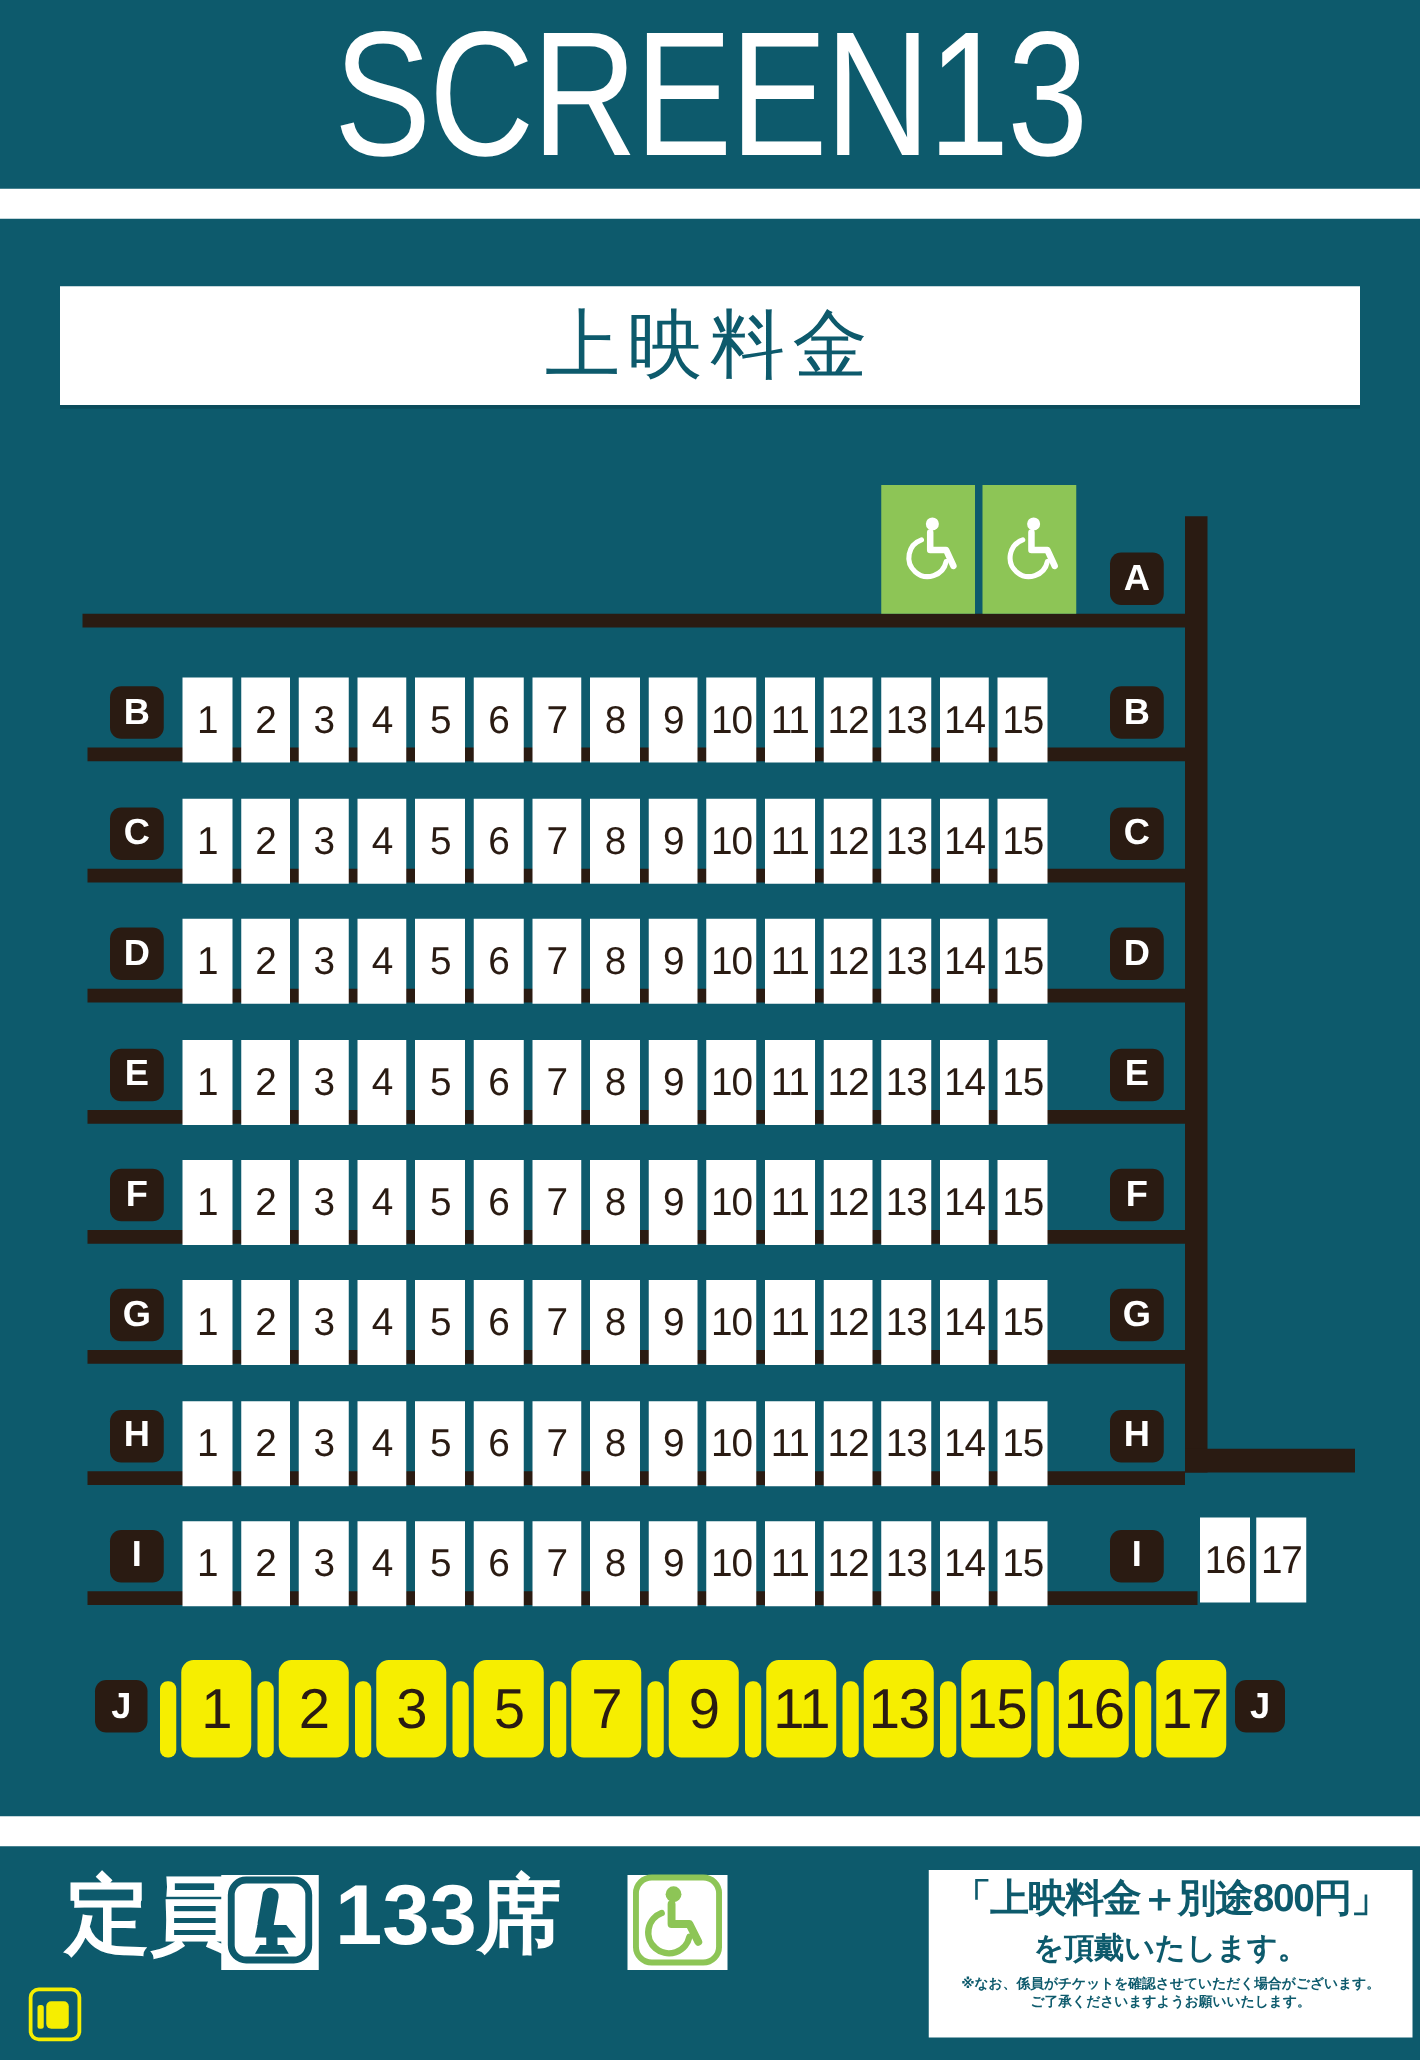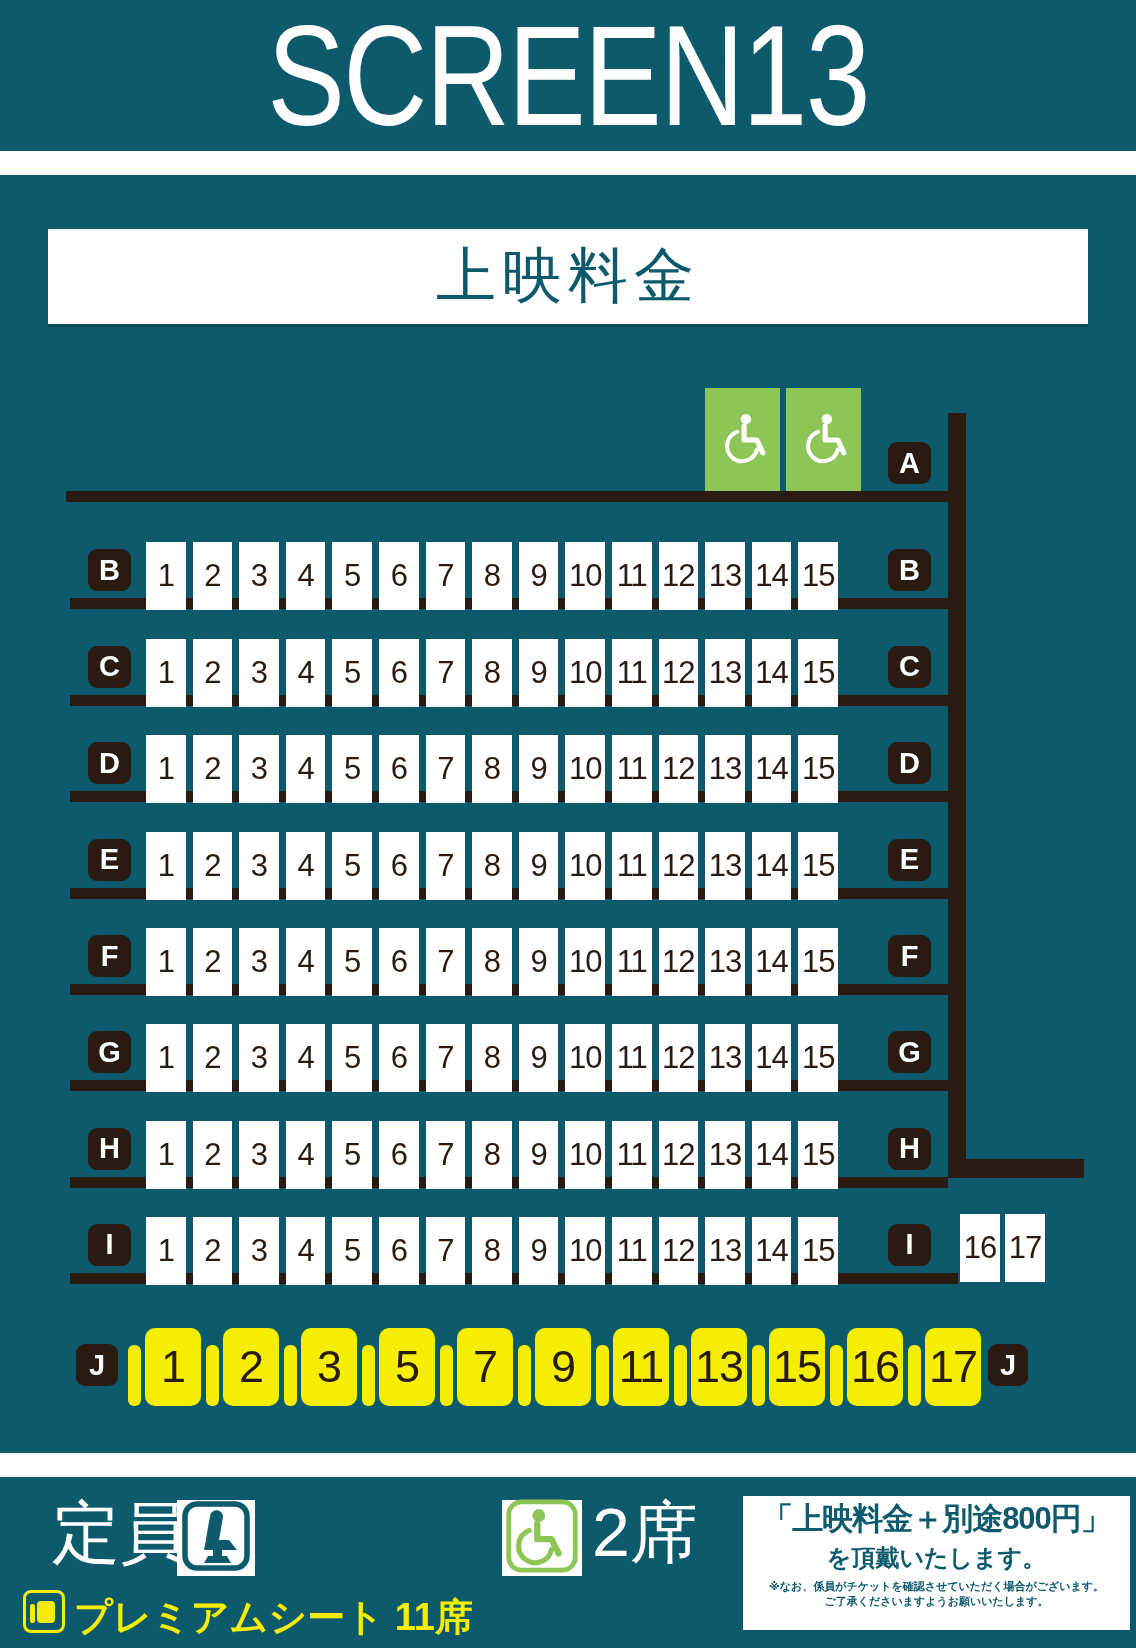--- a/index.html
+++ b/index.html
@@ -19,21 +19,21 @@
   .wall{background:#2A1B12;}
   .rlabel{background:#2A1B12;color:#fff;border-radius:9px;display:flex;align-items:center;justify-content:center;
           font-size:29px;font-weight:700;}
   .seat{background:#fff;color:#2A1B12;display:flex;align-items:center;justify-content:center;
         font-size:31px;letter-spacing:-1px;}
   .seat.green{background:#8DC556;}
   .seat.yellow{background:#F6EE00;border-radius:10px;font-size:45px;}
   .strip{background:#F6EE00;border-radius:6px;}
   .seat svg{display:block;}
   
-  .foot-big{color:#fff;font-size:68px;font-weight:400;line-height:76px;white-space:nowrap;}
+  .foot-big{color:#fff;font-size:68px;font-weight:700;line-height:76px;white-space:nowrap;}
   .iconbox{background:#fff;display:flex;align-items:center;justify-content:center;}
   .plegend-box{left:23px;top:1590px;width:42px;height:43px;border:3px solid #F6EE00;border-radius:8px;box-sizing:border-box;}
   .plegend-strip{left:4px;top:11px;width:5px;height:19px;background:#F6EE00;border-radius:2px;}
   .plegend-square{left:11px;top:8px;width:18px;height:22px;background:#F6EE00;border-radius:4px;}
   .plegend-text{left:74px;top:1592px;color:#F6EE00;font-size:38px;font-weight:700;white-space:nowrap;}
   .notice{left:743px;top:1496px;width:387px;height:134px;background:#fff;color:#0D5A6C;text-align:center;}
   .notice .l1{font-size:21px;font-weight:700;margin-top:8px;}
   .notice .l2{font-size:31px;font-weight:700;margin-top:2px;letter-spacing:-1px;}
   .notice .l3{font-size:24px;font-weight:700;margin-top:2px;}
   .notice .n1{font-size:11px;font-weight:700;margin-top:5px;}
@@ -251,39 +251,38 @@
     <span>
       <svg width="78" height="76" viewBox="0 0 78 76">
         <rect x="8" y="6" width="62" height="64" rx="12" fill="none" stroke="#0D5A6C" stroke-width="5.5"></rect>
         <rect x="31" y="12" width="13" height="36" rx="6.5" fill="#0D5A6C" transform="rotate(10 37 30)"></rect>
         <path d="M29 42 h23 l8 10 h-33 z" fill="#0D5A6C"></path>
         <path d="M36 50 h9 v8 h5 l4 7 h-27 l4 -7 h5 z" fill="#0D5A6C"></path>
       </svg>
     </span>
   </div>
 
+  <div class="abs foot-big" style="left:268px;top:1494px">133席</div>
 
   <div class="abs iconbox" style="left:502px;top:1500px;width:80px;height:76px">
     <span>
       <svg width="80" height="76" viewBox="0 0 100 96">
         <rect x="8" y="5" width="84" height="86" rx="16" fill="none" stroke="#8DC556" stroke-width="6"></rect>
         <circle cx="46" cy="22" r="8" fill="#8DC556"></circle>
         <path d="M44 32 L44 52 L62 52 L71 70" stroke="#8DC556" stroke-width="8" fill="none" stroke-linecap="round" stroke-linejoin="round"></path>
         <path d="M34 41 A21 21 0 1 0 62 65" stroke="#8DC556" stroke-width="6.5" fill="none" stroke-linecap="round"></path>
       </svg>
     </span>
   </div>
 
-  <div class="abs foot-big" style="left:592px;top:1494px">2席</div>
 
   <div class="abs plegend-box">
     <div class="abs plegend-strip"></div>
     <div class="abs plegend-square"></div>
   </div>
-  <div class="abs plegend-text">プレミアムシート 11席</div>
 
   <div class="abs notice">
     <div class="l2">「上映料金＋別途800円」</div>
     <div class="l3">を頂戴いたします。</div>
     <div class="n1">※なお、係員がチケットを確認させていただく場合がございます。</div>
     <div class="n2">ご了承くださいますようお願いいたします。</div>
   </div>
 
 </div>
 

